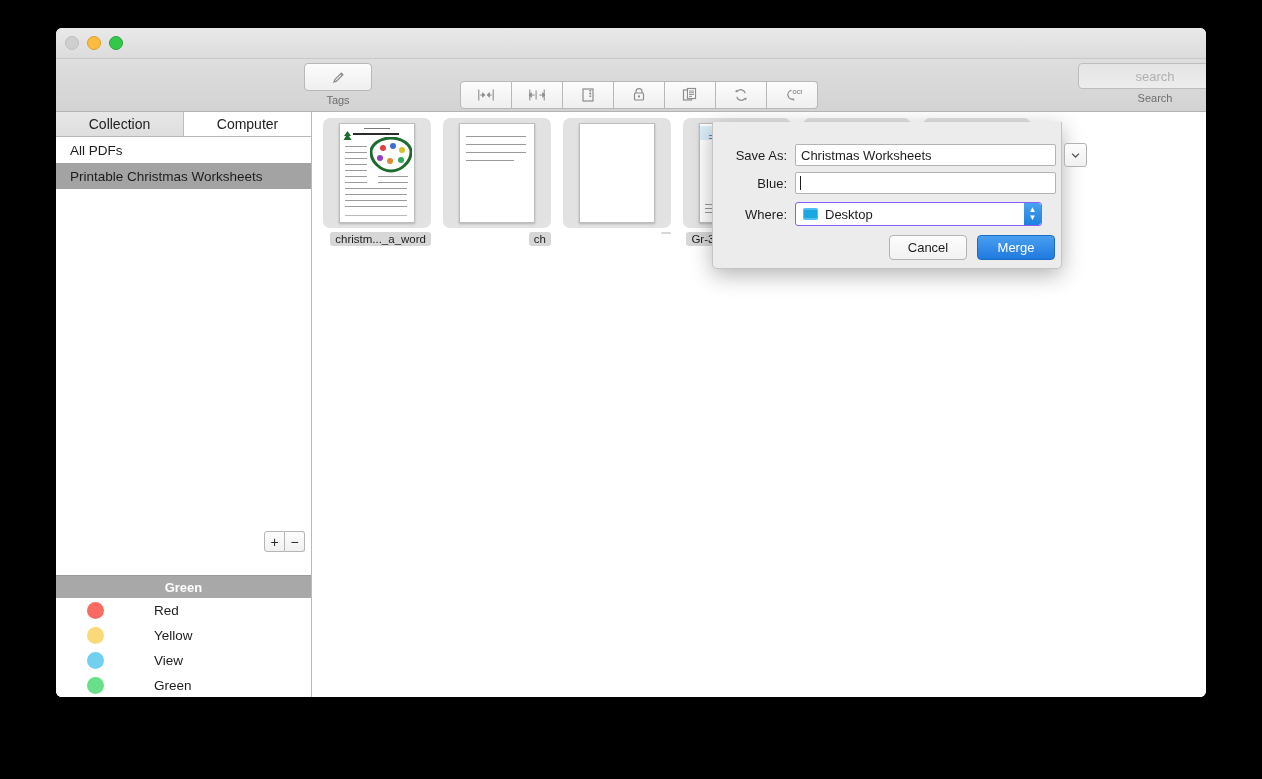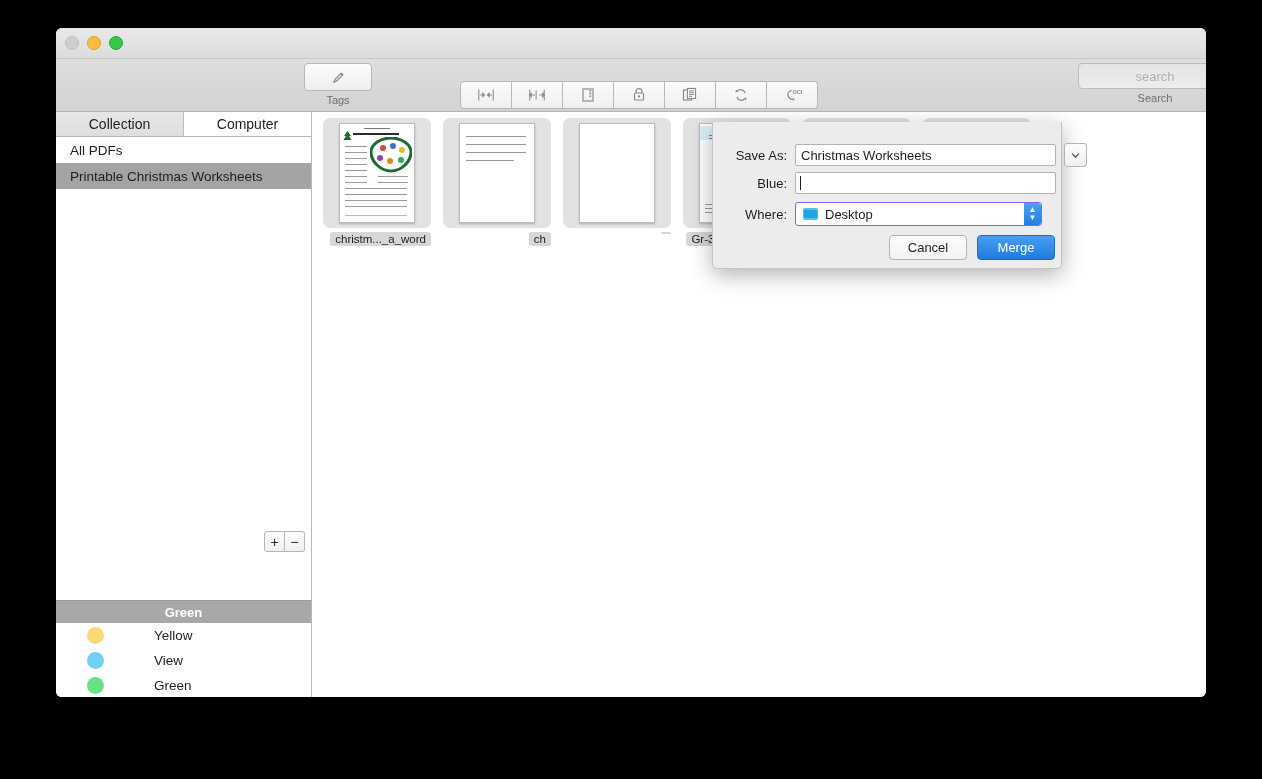--- a/index.html
+++ b/index.html
@@ -432,20 +432,24 @@
       <div id="srcspacer"></div>
 
       <div id="plusminus">
         <div class="pmbtn">+</div>
         <div class="pmbtn">−</div>
       </div>
 
       <div id="tagsheader">Green</div>
 
       <div id="taglist">
+        <div class="tagrow">
+          <span class="tagdot" style="background:#f96a63"></span>
+          <span>Red</span>
+        </div>
         <div class="tagrow">
           <span class="tagdot" style="background:#fcd978"></span>
           <span>Yellow</span>
         </div>
         <div class="tagrow">
           <span class="tagdot" style="background:#71cff0"></span>
           <span>View</span>
         </div>
         <div class="tagrow">
           <span class="tagdot" style="background:#68e08a"></span>

